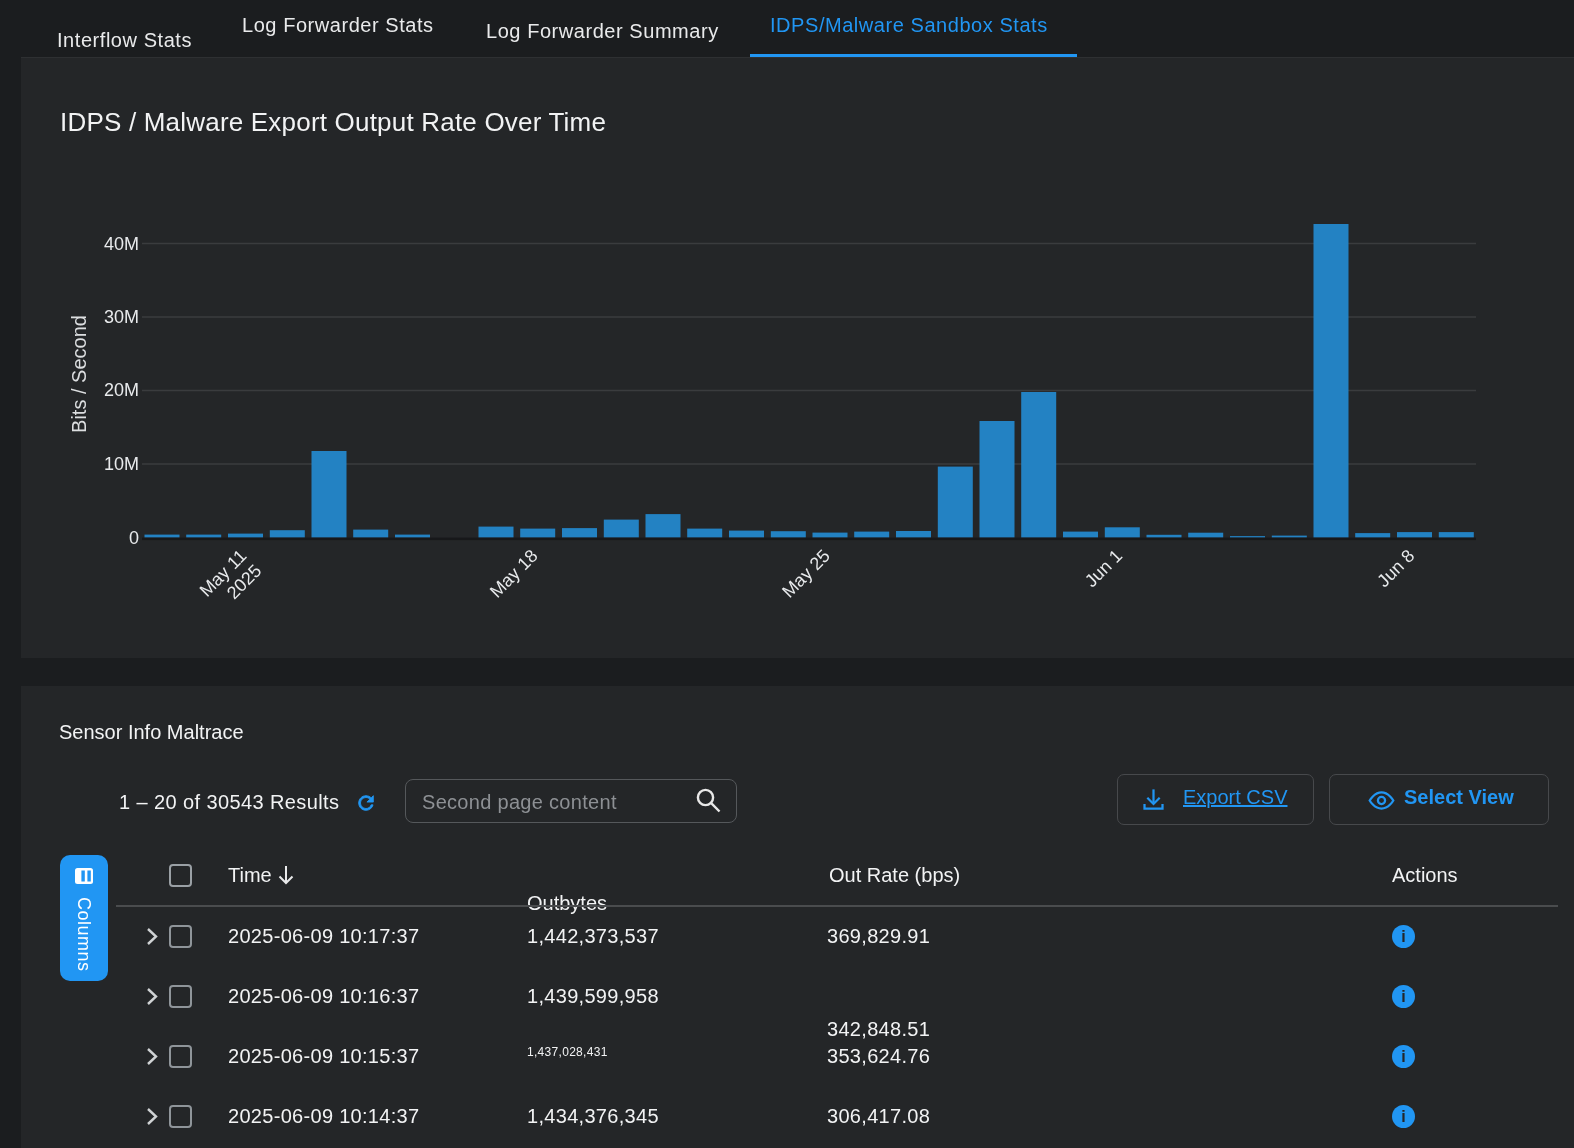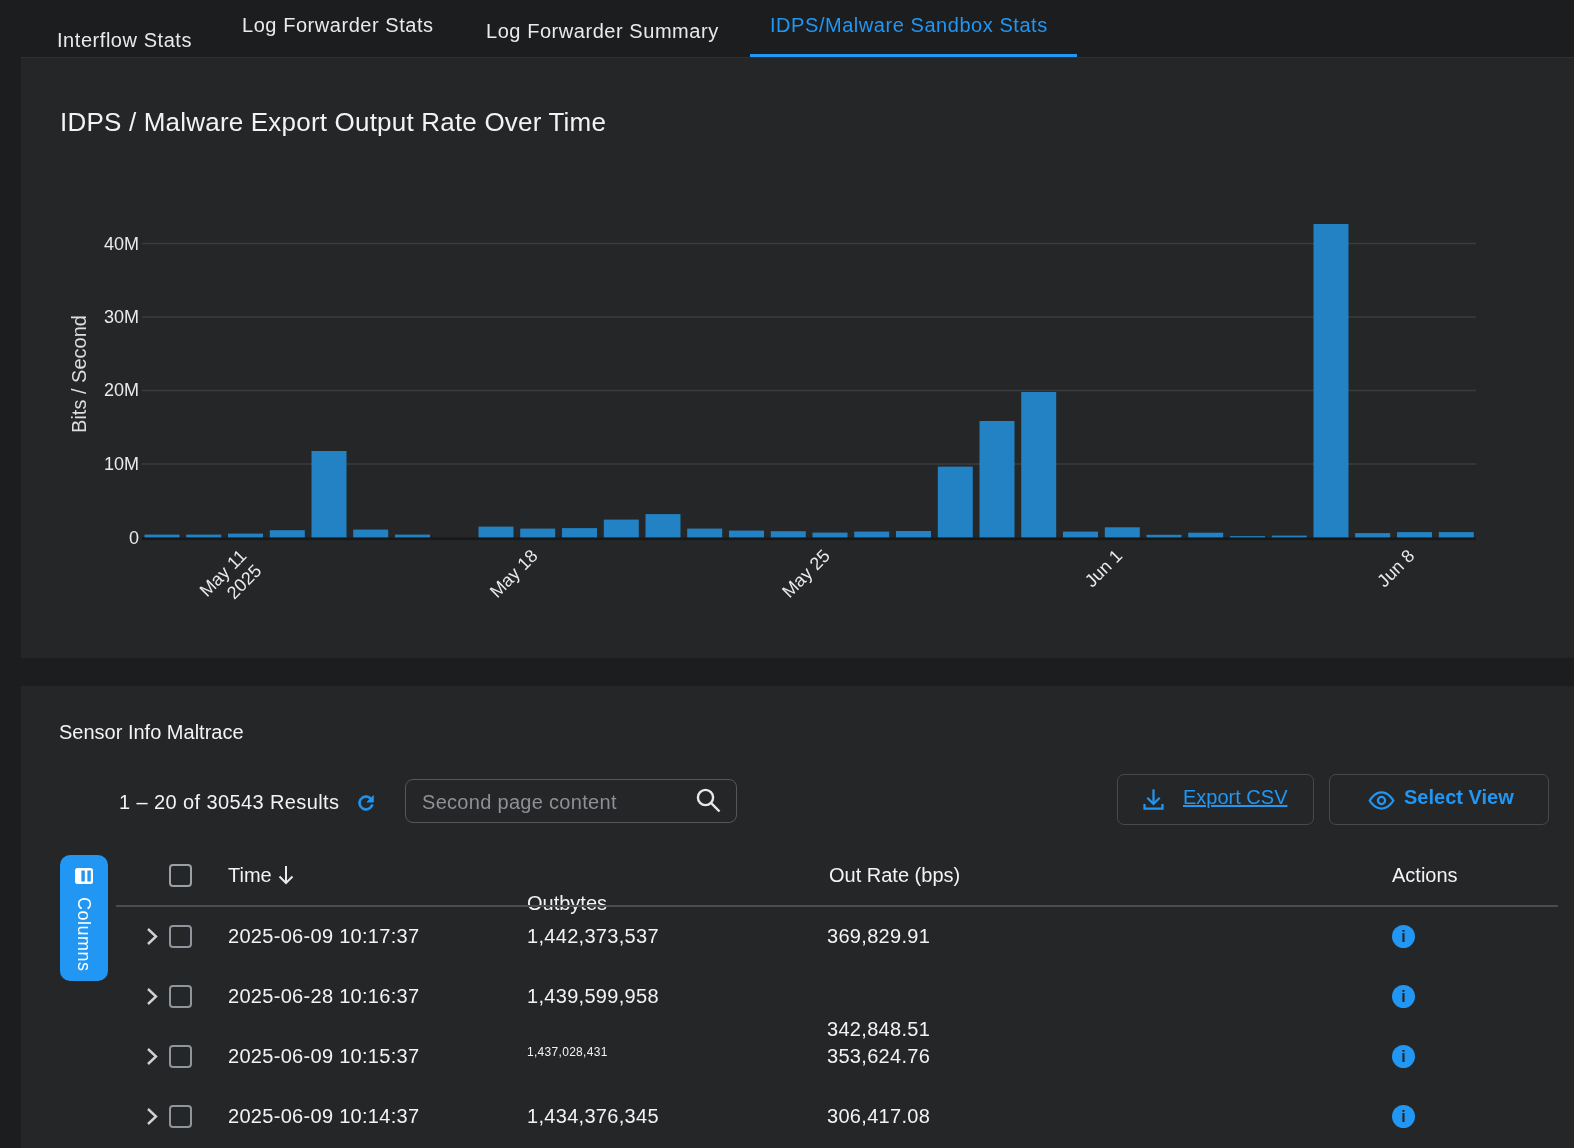--- a/index.html
+++ b/index.html
@@ -144,21 +144,21 @@
     </svg>
     <div class="abs" style="left:169px;top:924.5px;width:23px;height:23px;border:2px solid #8f959a;border-radius:4px;"></div>
     <div class="abs white" style="left:228px;top:925px;font-size:20px;letter-spacing:0.3px;">2025-06-09 10:17:37</div>
     <div class="abs white" style="left:527px;top:925px;font-size:20px;letter-spacing:0.3px;">1,442,373,537</div>
     <div class="abs white" style="left:827px;top:925px;font-size:20px;letter-spacing:0.3px;">369,829.91</div>
     <div class="abs" style="left:1392px;top:924.5px;width:23px;height:23px;border-radius:50%;background:#2196f3;color:#242628;font-size:16px;font-weight:bold;text-align:center;line-height:23px;">i</div>
     <svg class="abs" style="left:146px;top:987px;" width="12" height="19" viewBox="0 0 12 19" fill="none" stroke="#cfd2d4" stroke-width="2.4">
       <path d="M2 2l8 7.5L2 17"></path>
     </svg>
     <div class="abs" style="left:169px;top:984.5px;width:23px;height:23px;border:2px solid #8f959a;border-radius:4px;"></div>
-    <div class="abs white" style="left:228px;top:985px;font-size:20px;letter-spacing:0.3px;">2025-06-28 10:16:37</div>
+    <div class="abs white" style="left:228px;top:985px;font-size:20px;letter-spacing:0.3px;">2025-06-09 10:16:37</div>
     <div class="abs white" style="left:527px;top:985px;font-size:20px;letter-spacing:0.3px;">1,439,599,958</div>
     <div class="abs white" style="left:827px;top:1018px;font-size:20px;letter-spacing:0.3px;">342,848.51</div>
     <div class="abs" style="left:1392px;top:984.5px;width:23px;height:23px;border-radius:50%;background:#2196f3;color:#242628;font-size:16px;font-weight:bold;text-align:center;line-height:23px;">i</div>
     <svg class="abs" style="left:146px;top:1047px;" width="12" height="19" viewBox="0 0 12 19" fill="none" stroke="#cfd2d4" stroke-width="2.4">
       <path d="M2 2l8 7.5L2 17"></path>
     </svg>
     <div class="abs" style="left:169px;top:1044.5px;width:23px;height:23px;border:2px solid #8f959a;border-radius:4px;"></div>
     <div class="abs white" style="left:228px;top:1045px;font-size:20px;letter-spacing:0.3px;">2025-06-09 10:15:37</div>
     <div class="abs white" style="left:527px;top:1045px;font-size:12px;letter-spacing:0.3px;">1,437,028,431</div>
     <div class="abs white" style="left:827px;top:1045px;font-size:20px;letter-spacing:0.3px;">353,624.76</div>

